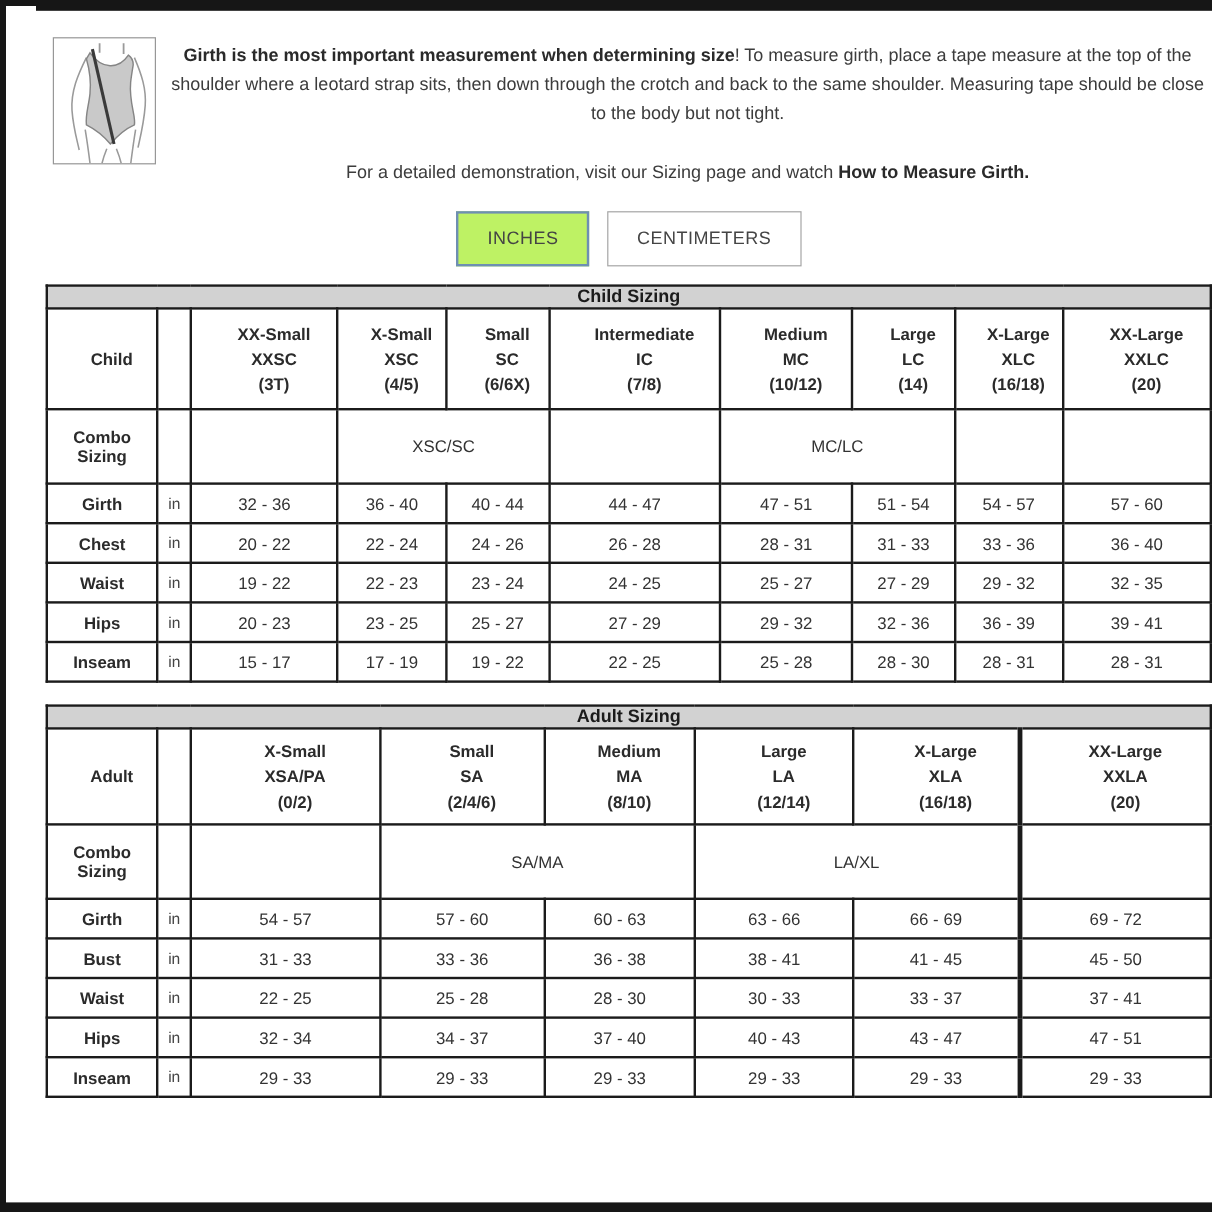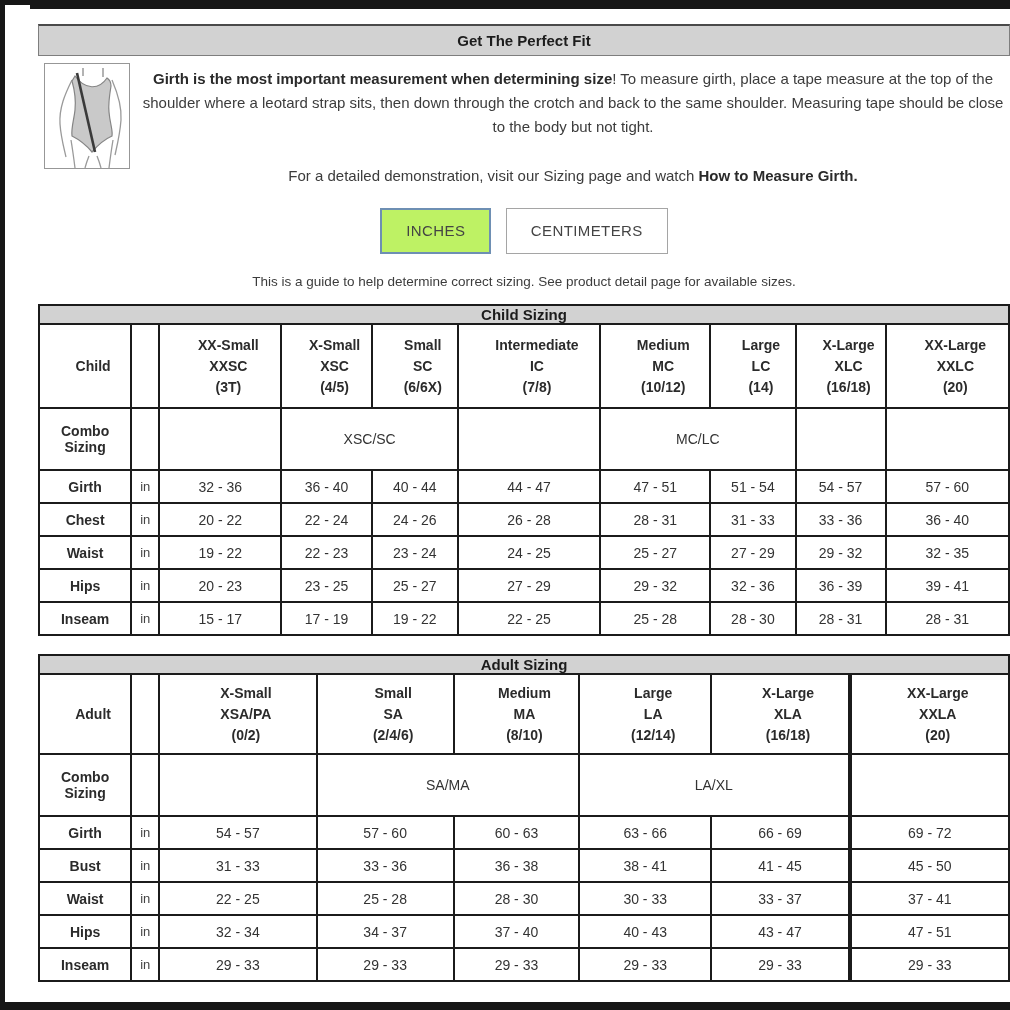--- a/index.html
+++ b/index.html
@@ -74,21 +74,20 @@
 </style>
 </head>
 <body>
 
 <div class="frame-top"></div>
 <div class="frame-top2"></div>
 <div class="frame-left"></div>
 
 <div class="content">
 
-  <div class="title-bar">Get The Perfect Fit</div>
 
   <div class="intro-row">
     <div class="diagram-box">
       <svg width="84" height="104" viewBox="0 0 84 104">
 
         <path d="M38 4 L38 12 M58 4 L58 13" stroke="#9a9a9a" fill="none" stroke-width="1.5"></path>
         <path d="M27 16 C 20 30 14 44 15 60 C 16 74 19 84 21 93" stroke="#9a9a9a" fill="none" stroke-width="1.3"></path>
         <path d="M67 16 C 73 30 77 42 76 56 C 75 70 72 82 70 91" stroke="#9a9a9a" fill="none" stroke-width="1.3"></path>
         <path d="M26 76 C 28 88 29 96 30 104" stroke="#9a9a9a" fill="none" stroke-width="1.3"></path>
         <path d="M68 76 C 66 88 65 96 64 104" stroke="#9a9a9a" fill="none" stroke-width="1.3"></path>
@@ -104,21 +103,20 @@
       <p class="intro-para"><b>Girth is the most important measurement when determining size</b><span>! To measure girth, place a tape measure at the top of the shoulder where a leotard strap sits, then down through the crotch and back to the same shoulder. Measuring tape should be close to the body but not tight.</span></p>
       <p class="demo-line"><span>For a detailed demonstration, visit our Sizing page and watch </span><b>How to Measure Girth.</b></p>
     </div>
   </div>
 
   <div class="unit-buttons">
     <button class="btn btn-inches">INCHES</button>
     <button class="btn btn-cm">CENTIMETERS</button>
   </div>
 
-  <div class="guide-note">This is a guide to help determine correct sizing. See product detail page for available sizes.</div>
 
   <table class="size-table child-table">
     <colgroup>
       <col style="width:92px">
         <col style="width:28px">
         <col style="width:122px">
         <col style="width:90px">
       <col style="width:86px">
         <col style="width:142px">
         <col style="width:110px">

